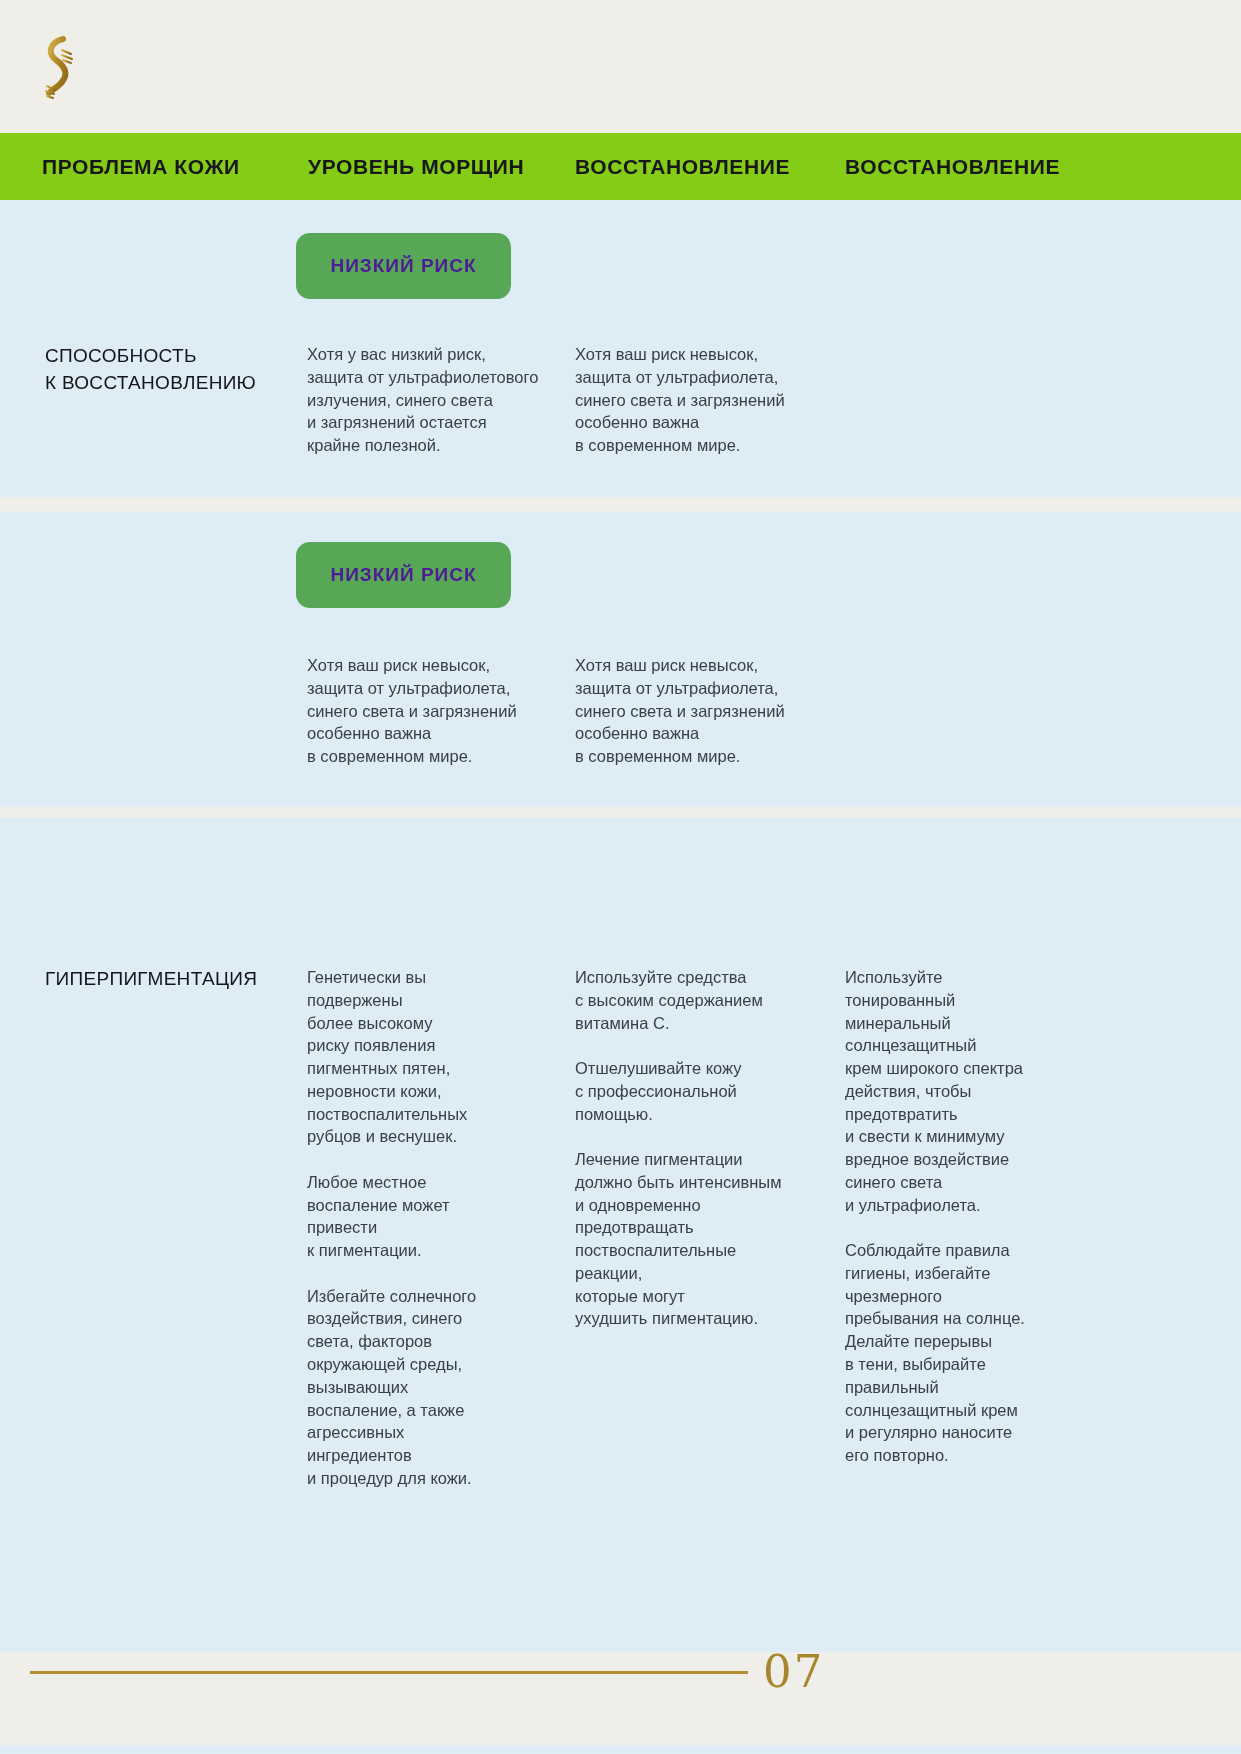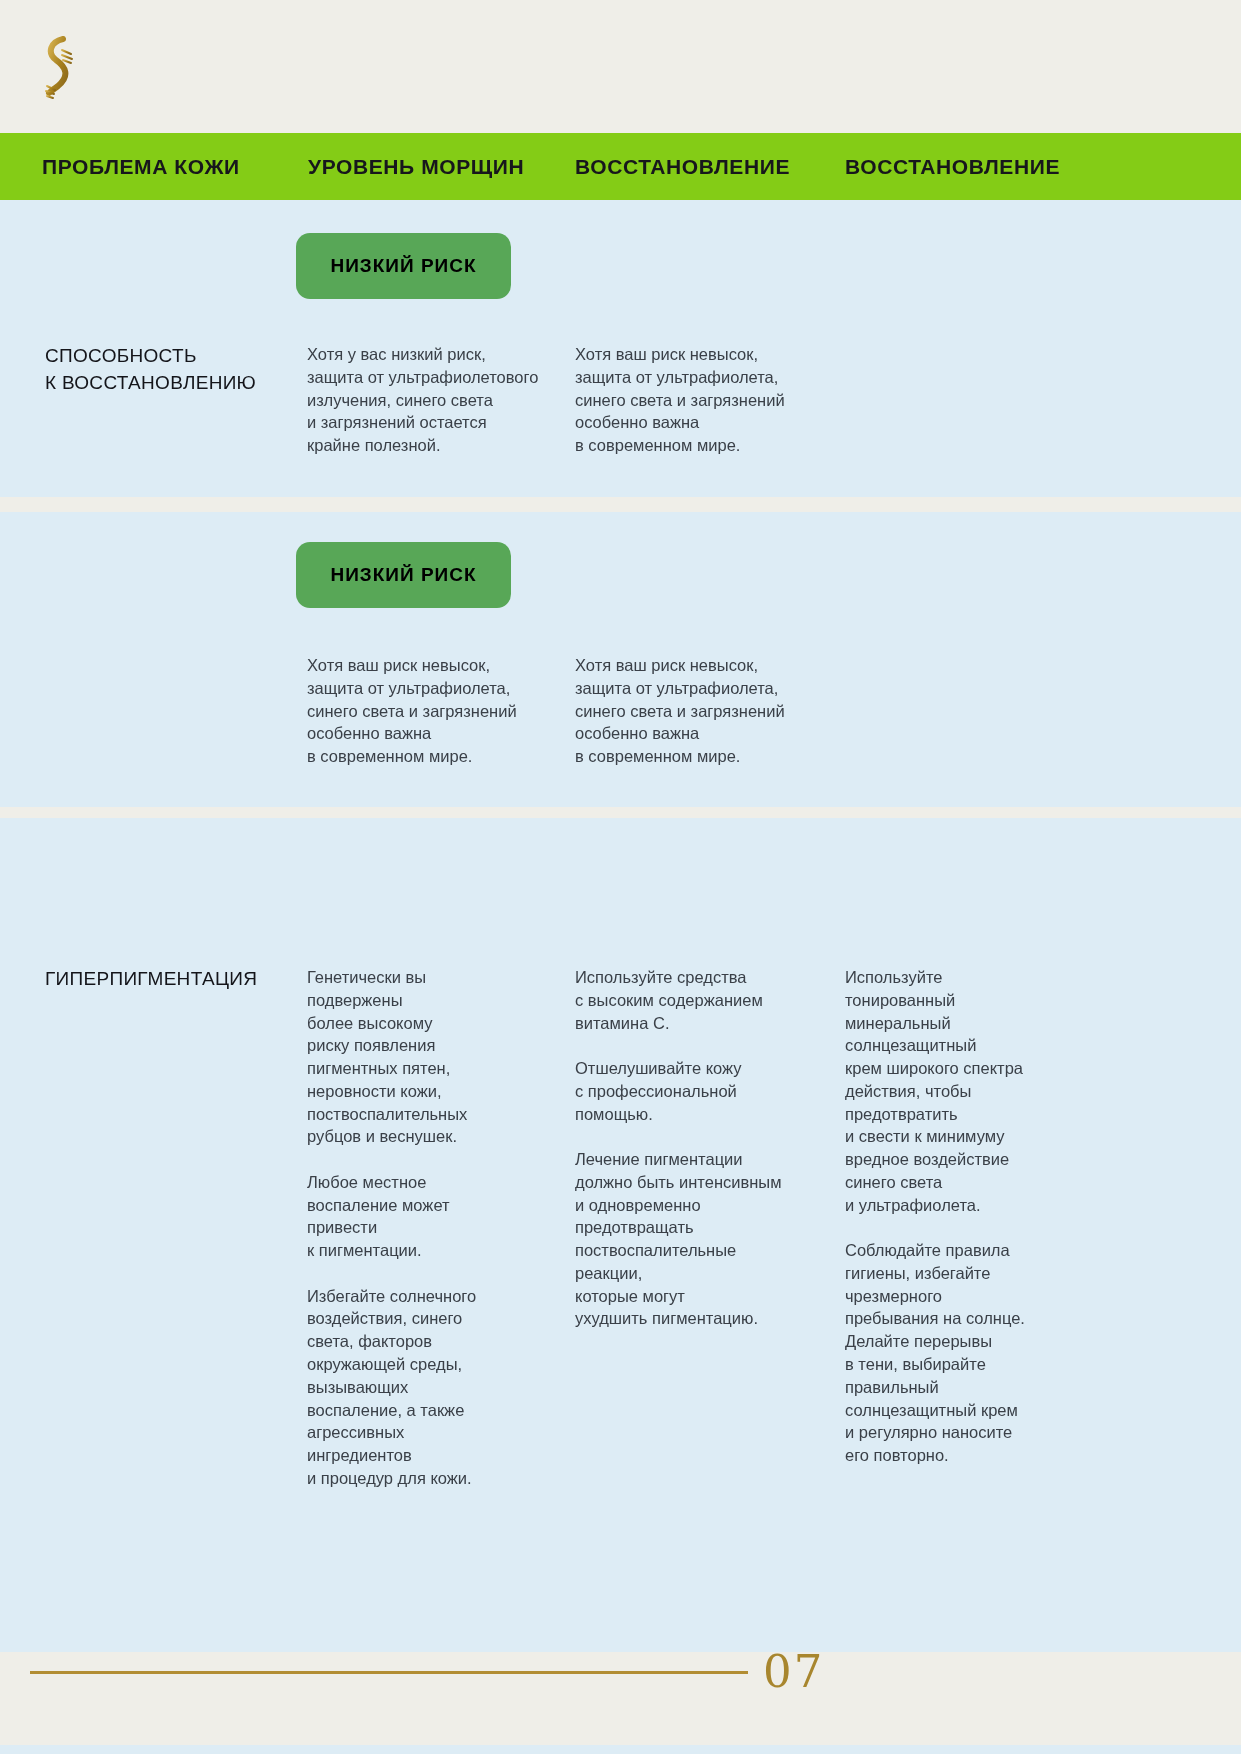--- a/index.html
+++ b/index.html
@@ -16,21 +16,21 @@
   .hc1{left:42px;} .hc2{left:308px;} .hc3{left:575px;} .hc4{left:845px;}
 
   
   .section{position:absolute; left:0; width:1241px; background:#ddecf5;}
   .sec1{top:200px; height:297px;}
   .sec2{top:512px; height:295px;}
   .sec3{top:818px; height:834px;}
 
   .badge{position:absolute; left:296px; width:215px; height:66px; border-radius:14px;
     display:flex; align-items:center; justify-content:center;
-    color:#000000; font-size:19px; font-weight:700; letter-spacing:1px; white-space:nowrap;text-align:center;}
+    color:#4c1d95; font-size:19px; font-weight:700; letter-spacing:1px; white-space:nowrap;text-align:center;}
   .sec1 .badge{top:33px;} .sec2 .badge{top:30px;} .sec3 .badge{top:32px;}
 
   .cell{position:absolute; white-space:pre-line; color:#3a4048; font-size:16.5px; line-height:1.38;}
   .sec1 .cell{top:143px;} .sec2 .cell{top:142px;} .sec3 .cell{top:148px;}
 
   .col-problem{left:45px; width:255px; font-size:19px; font-weight:400; line-height:1.42;
     letter-spacing:.3px; color:#14151a;}
   .col-risk{left:307px; width:285px;}
   .col-prevention{left:575px; width:292px;}
   .col-restoration{left:845px; width:305px;}

